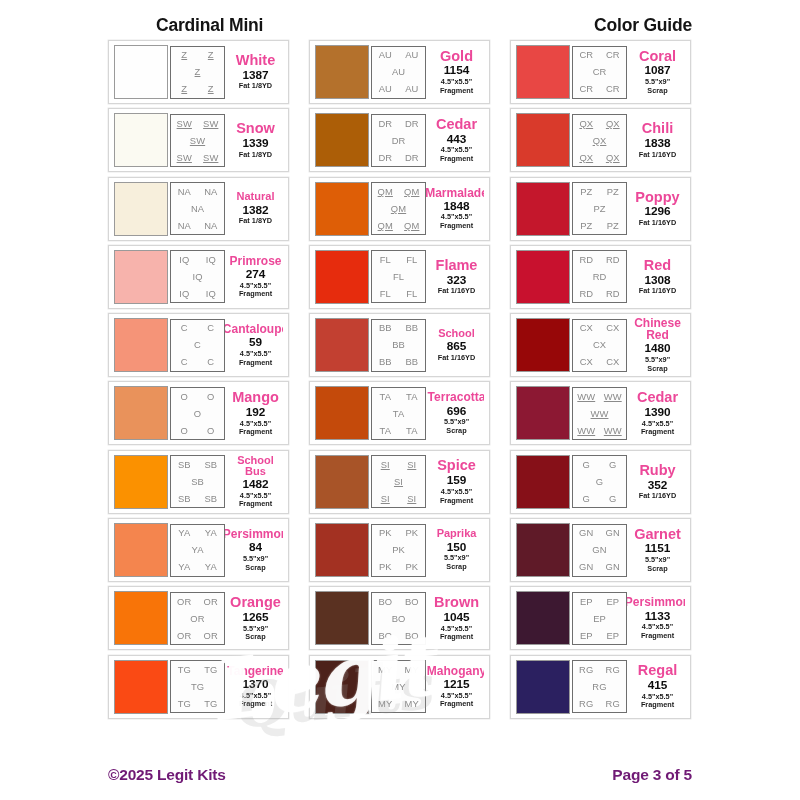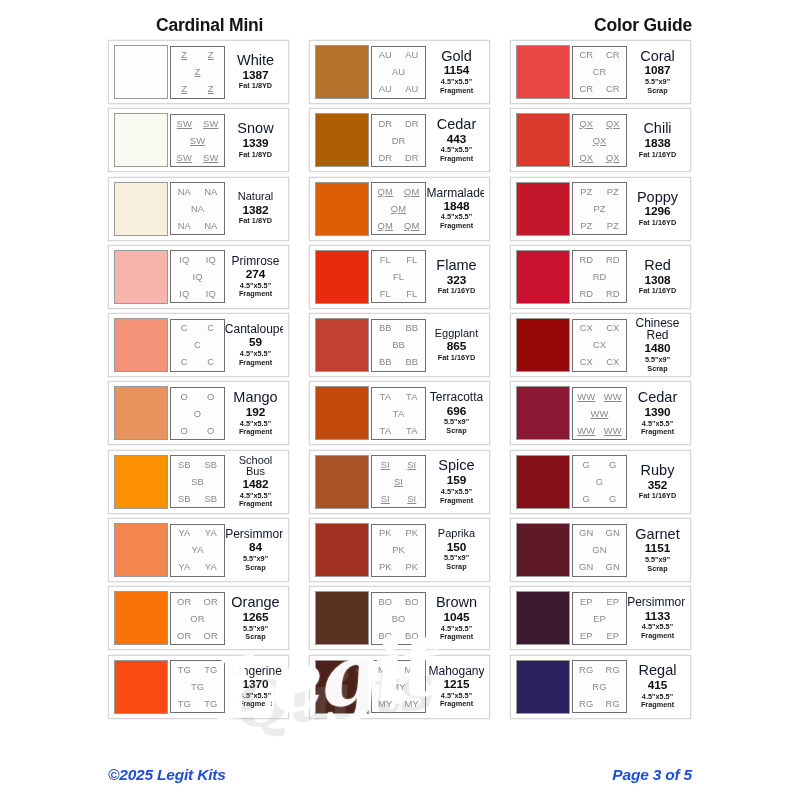--- a/index.html
+++ b/index.html
@@ -96,22 +96,22 @@
     flex: 1 1 auto;
     padding-left: 3px;
     text-align: center;
     display: flex;
     flex-direction: column;
     justify-content: center;
     align-items: center;
     overflow: hidden;
   }
   .cname {
-    font-weight: normal;
-    color: #0f172a;
+    font-weight: bold;
+    color: #ec4899;
     line-height: 1.02;
     white-space: nowrap;
   }
   .cname.s1 { font-size: 14.5px; }
   .cname.s2 { font-size: 11px; }
   .cname.s3 { font-size: 12px; }
   .cname.w2 { white-space: normal; line-height: 1.0; }
   .cnum {
     font-weight: bold;
     font-size: 11.8px;
@@ -131,23 +131,22 @@
   .footer {
     position: absolute;
     bottom: 16px; left: 108px; right: 108px;
     display: flex;
     align-items: center;
     justify-content: space-between;
   }
   .footer-text {
     font-size: 15.5px;
     font-weight: bold;
-    color: #1d4ed8;
+    color: #701a75;
     letter-spacing: -0.2px;
-    font-style: italic;
   }
 
   
   .watermark {
     position: absolute;
     left: 215px; top: 620px;
     width: 470px; height: 150px;
     pointer-events: none;
     z-index: 50;
   }
@@ -412,21 +411,21 @@
         <div class="card">
           <div class="swatch" style="background: rgb(194, 64, 49);"></div>
           <div class="codebox">
             <span>BB</span>
             <span>BB</span>
             <span class="mid">BB</span>
             <span>BB</span>
             <span>BB</span>
           </div>
           <div class="info">
-            <div class="cname s2">Eggplant</div>
+            <div class="cname s2">School</div>
             <div class="cnum">865</div>
             <div class="cmeta">Fat 1/16YD</div>
           </div>
         </div>
         <div class="card">
           <div class="swatch" style="background: rgb(196, 74, 11);"></div>
           <div class="codebox">
             <span>TA</span>
             <span>TA</span>
             <span class="mid">TA</span>

